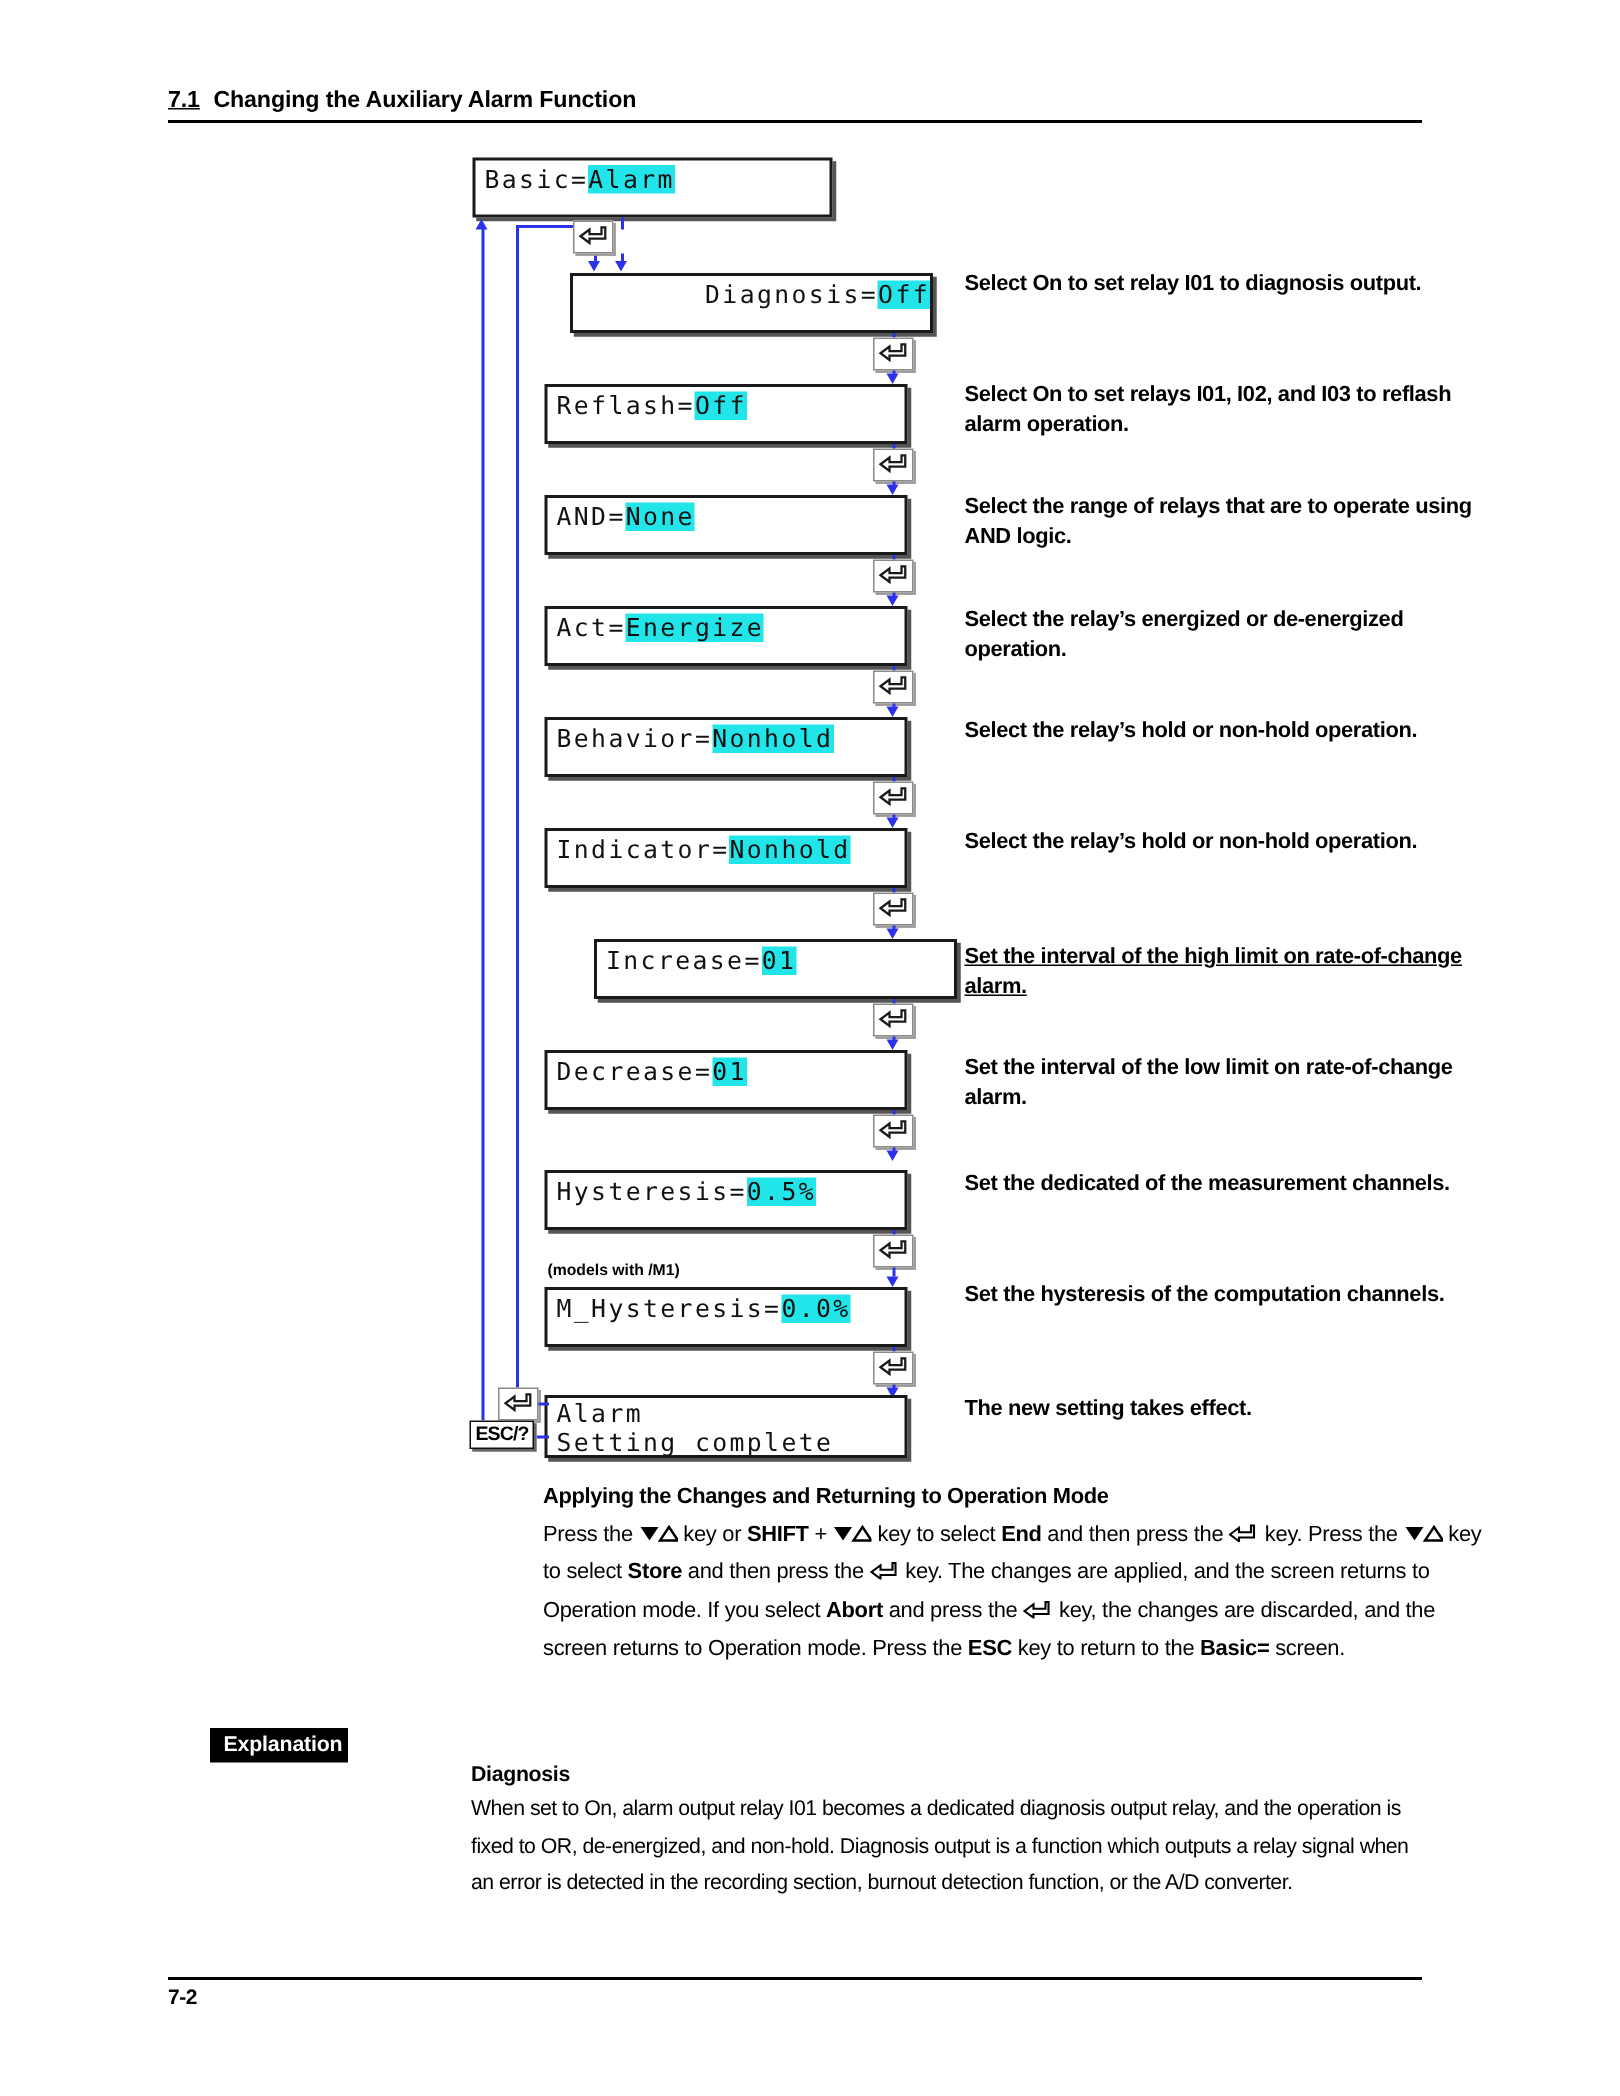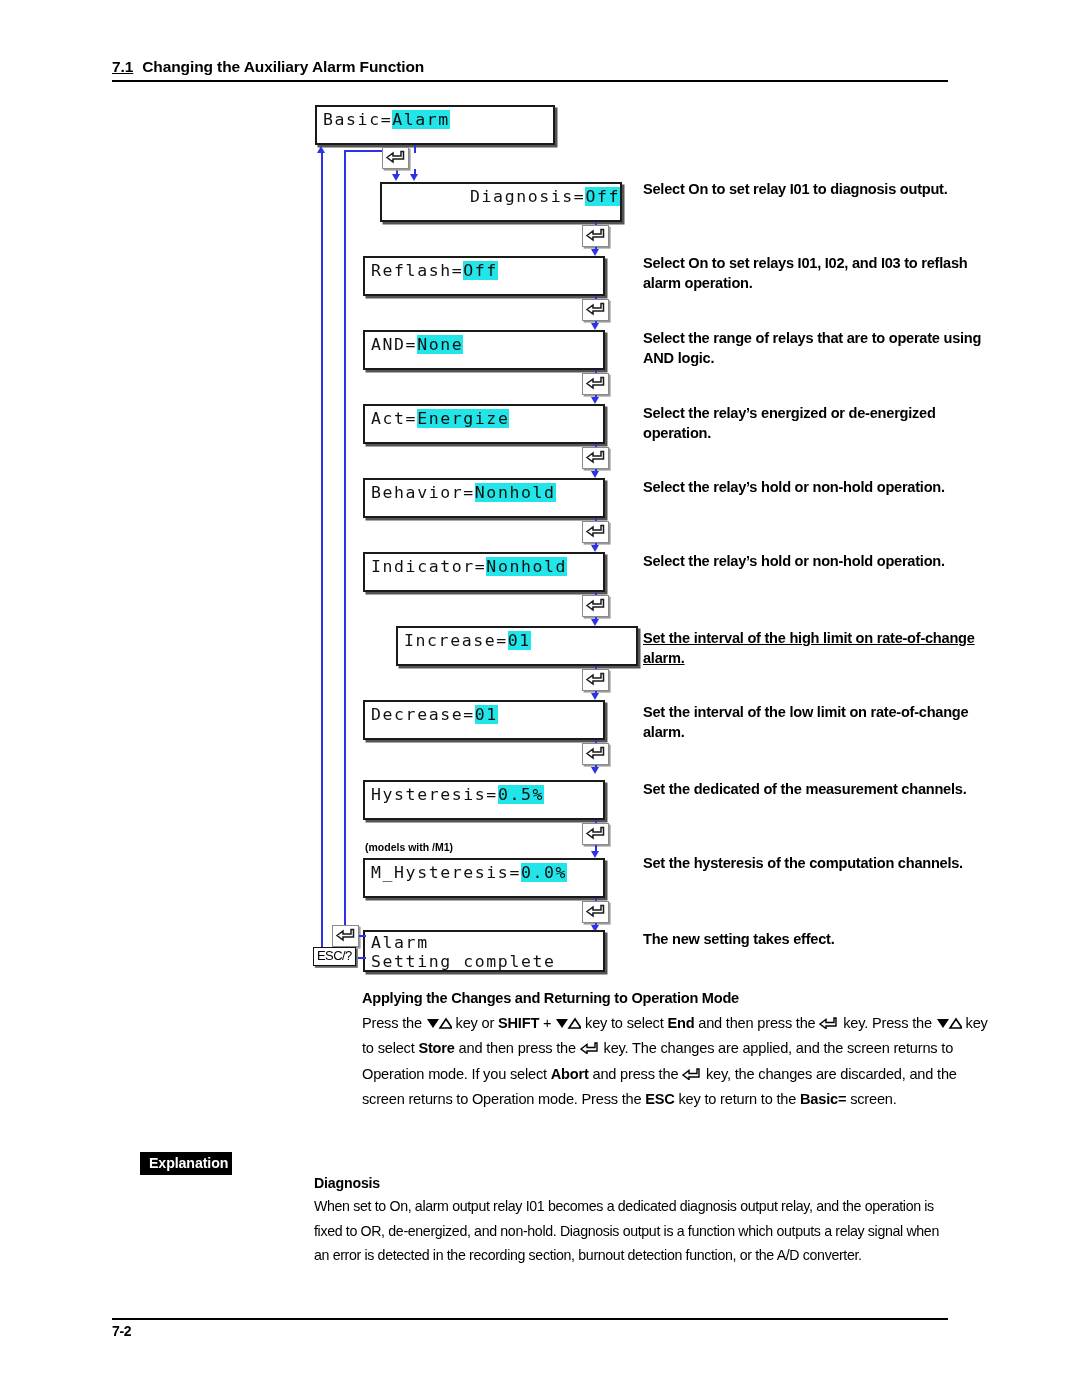--- a/index.html
+++ b/index.html
@@ -107,21 +107,21 @@
   }
   .enterkey svg { display:block; }
 
   .esckey {
     position: absolute;
     box-sizing: border-box;
     border: 1.8px solid #111;
     background: #fff;
     box-shadow: 1.8px 1.8px 0 0 #666;
     font-size: 13px;
-    font-weight: normal;
+    font-weight: bold;
     letter-spacing: -0.6px;
     padding: 1px 3px 2px 3px;
     line-height: 14px;
   }
 
   
   #applying {
     position: absolute;
     left: 314px; top: 990px; width: 640px; margin-left: 48px;
   }

